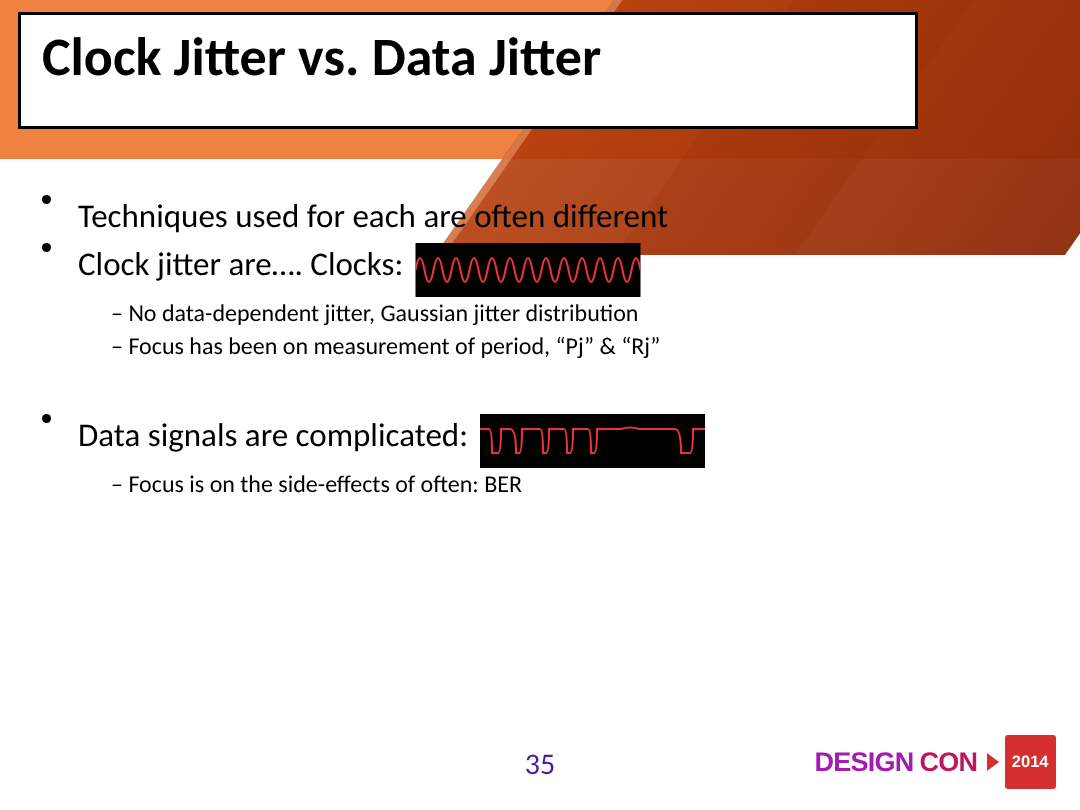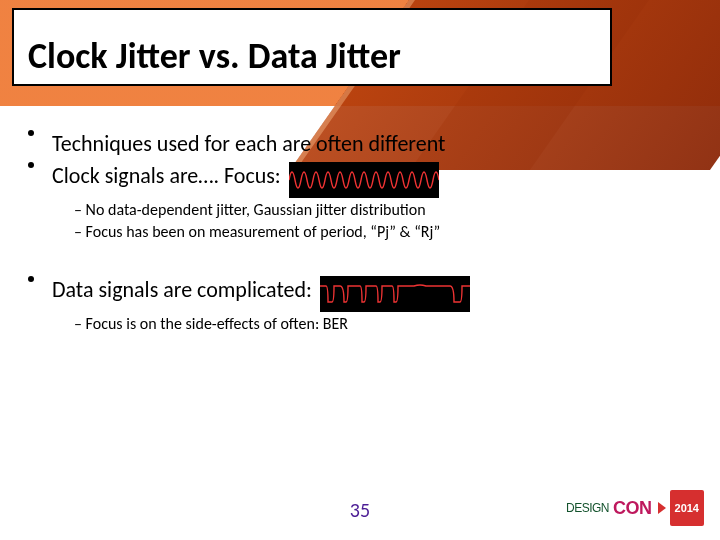--- a/index.html
+++ b/index.html
@@ -49,21 +49,21 @@
     position: absolute;
     left: 12px;
     top: 8px;
     width: 600px;
     height: 78px;
     background: #fff;
     border: 2px solid #000;
     box-sizing: border-box;
     padding: 6px 14px;
     display: flex;
-    align-items: flex-end;
+    align-items: flex-start;
   }
   .title-box h1 {
     margin: 0;
     font-size: 36px;
     font-weight: 700;
     color: #000;
   }
   .content {
     position: absolute;
     left: 0;
@@ -116,21 +116,21 @@
     color: #4c1d95;
   }
   .logo {
     position: absolute;
     right: 16px;
     bottom: 6px;
     display: flex;
     align-items: center;
     gap: 4px;
   }
-  .logo .d1 { font-family: Arial, sans-serif; font-weight: 400; font-size: 12px; color:#14532d; letter-spacing: -0.5px; }
+  .logo .d1 { font-family: Arial, sans-serif; font-weight: 700; font-size: 18px; color:#a21caf; letter-spacing: -0.5px; }
   .logo .d2 { font-family: Arial, sans-serif; font-weight: 900; font-size: 18px; color:#be185d; letter-spacing: -0.5px; }
   .logo .yr {
     background:#d62f2f; color:#fff; font-size:11px; font-weight:700;
     padding: 12px 5px; border-radius:2px;
     font-family: Arial, sans-serif;
   }
   .logo .tri {
     width:0;height:0;border-top:6px solid transparent;border-bottom:6px solid transparent;border-left:8px solid #d62f2f;
     margin-left:2px;
   }
@@ -149,21 +149,21 @@
 
 <div class="content">
 
   <div class="b1">
     <span class="dot"></span>
     <span>Techniques used for each are often different</span>
   </div>
 
   <div class="b1">
     <span class="dot"></span>
-    <span>Clock signals are…. Focus:</span>
+    <span>Clock jitter are…. Clocks:</span>
     <span class="wave">
       <svg viewBox="0 0 150 36" preserveAspectRatio="none">
         <path d="M0 18 Q3 2 6 18 T12 18 T18 18 T24 18 T30 18 T36 18 T42 18 T48 18 T54 18 T60 18 T66 18 T72 18 T78 18 T84 18 T90 18 T96 18 T102 18 T108 18 T114 18 T120 18 T126 18 T132 18 T138 18 T144 18 T150 18" fill="none" stroke="#e33" stroke-width="1.4"></path>
       </svg>
     </span>
   </div>
 
   <div class="sub">– No data-dependent jitter, Gaussian jitter distribution</div>
   <div class="sub">– Focus has been on measurement of period, “Pj” &amp; “Rj”</div>
 

